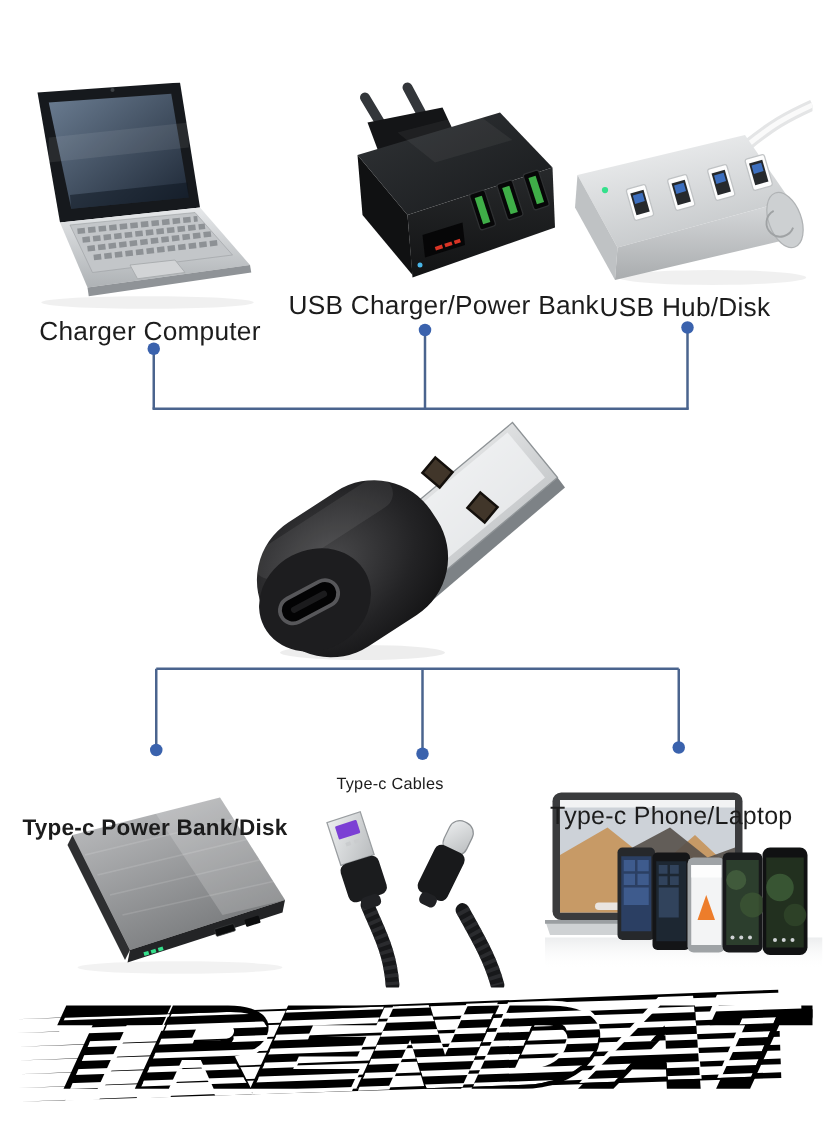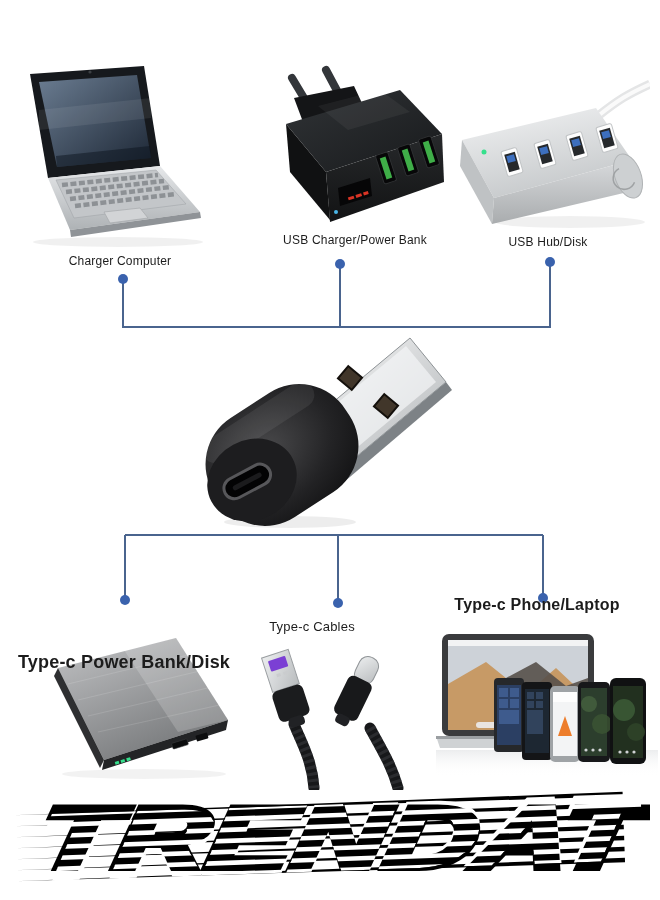--- a/index.html
+++ b/index.html
@@ -1,25 +1,25 @@
 <!DOCTYPE html>
 <html style="--background: #ffffff; --label-text: #1c1c1c; --connector-line: #4a648e; --connector-dot: #3a62ad; --logo-text: #000000; --port-green: #3fae48; --usb-blue: #3d6fbe; --cable-purple: #7b3fd4; --led-red: #d93425; --led-green: #35e08c;"><head>
 <meta charset="utf-8">
 <style>
   html,body{margin:0;padding:0;background:#fff;}
   .canvas{position:relative;width:660px;height:900px;background:var(--background,#ffffff);
           overflow:hidden;font-family:"Liberation Sans",sans-serif;}
   .lbl{position:absolute;transform:translateX(-50%);white-space:nowrap;
-       color:var(--label-text,#1c1c1c);font-size:12px;letter-spacing:.2px;}
+       color:var(--label-text,#1c1c1c);font-size:21px;letter-spacing:.2px;}
   .lbl-laptop{left:120px;top:254px;}
   .lbl-charger{left:355px;top:233px;}
   .lbl-hub{left:548px;top:235px;}
   .lbl-pb{left:124px;top:606px;font-weight:bold;font-size:18px;margin-top:46px;}
   .lbl-cables{left:312px;top:619px;font-size:13px;}
-  .lbl-phone{left:537px;top:596px;font-weight:bold;font-size:16px;}
+  .lbl-phone{left:537px;top:642px;font-weight:normal;font-size:20px;}
   .img{position:absolute;}
   .overlay{position:absolute;left:0;top:0;pointer-events:none;}
   .stroke-line{stroke:var(--connector-line,#4a648e);stroke-width:2;fill:none;}
   .fill-dot{fill:var(--connector-dot,#3a62ad);}
   .fill-green{fill:var(--port-green,#3fae48);}
   .fill-blue{fill:var(--usb-blue,#3d6fbe);}
   .fill-purple{fill:var(--cable-purple,#7b3fd4);}
   .fill-red{fill:var(--led-red,#d93425);}
   .fill-ledgreen{fill:var(--led-green,#35e08c);}
   .logo-text{font-family:"Liberation Sans",sans-serif;font-weight:bold;font-style:italic;

